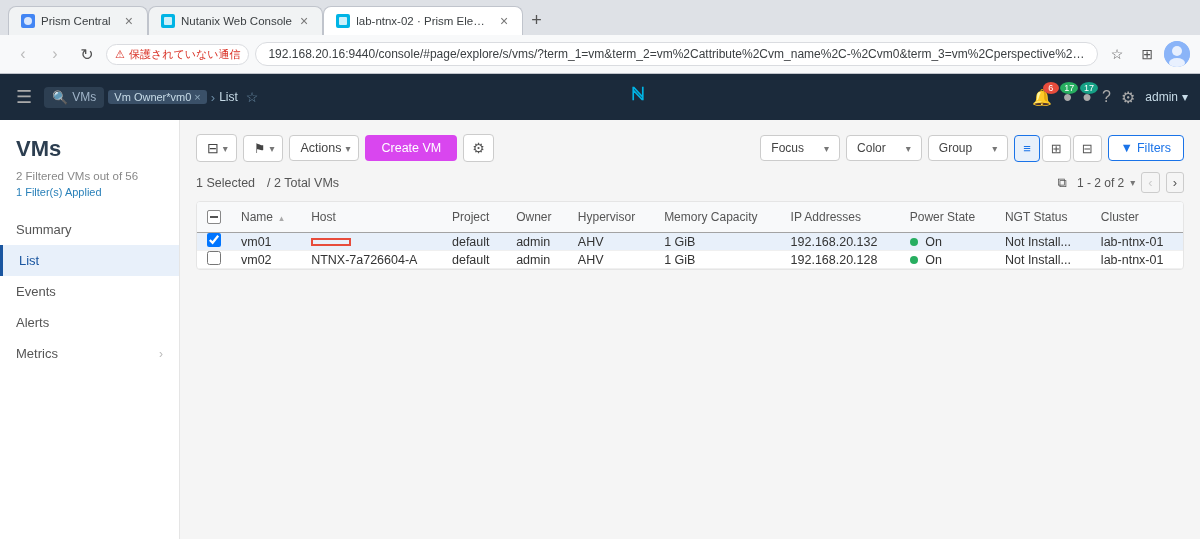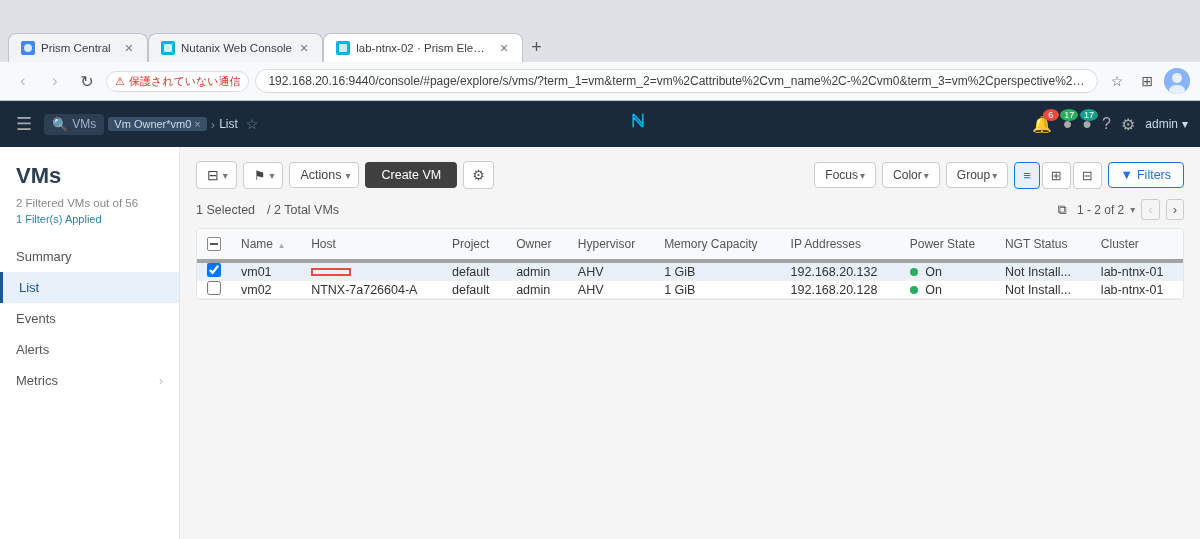--- a/index.html
+++ b/index.html
@@ -1,21 +1,21 @@
 <!DOCTYPE html>
 <html><head>
   <meta charset="utf-8">
   <style>
     * { box-sizing: border-box; margin: 0; padding: 0; }
     body { font-family: -apple-system, BlinkMacSystemFont, 'Segoe UI', sans-serif; font-size: 13px; background: #f0f0f0; }
 
     
     .browser-chrome { background: #dee1e6; width: 1200px; }
     .tab-bar { display: flex; align-items: flex-end; padding: 6px 8px 0; gap: 0; background: #dee1e6; }
-    .tab { display: flex; align-items: center; gap: 6px; padding: 7px 12px; background: #f1f3f4; border-radius: 8px 8px 0 0; font-size: 12px; color: #3c4043; min-width: 140px; max-width: 200px; cursor: pointer; border: 1px solid #c0c4cc; border-bottom: none; margin-top: 27px; }
+    .tab { display: flex; align-items: center; gap: 6px; padding: 7px 12px; background: #f1f3f4; border-radius: 8px 8px 0 0; font-size: 12px; color: #3c4043; min-width: 140px; max-width: 200px; cursor: pointer; border: 1px solid #c0c4cc; border-bottom: none; }
     .tab.active { background: #fff; z-index: 1; }
     .tab-favicon { width: 14px; height: 14px; border-radius: 2px; flex-shrink: 0; }
     .tab-label { flex: 1; overflow: hidden; text-overflow: ellipsis; white-space: nowrap; font-size: 11.5px; }
     .tab-close { font-size: 14px; color: #777; cursor: pointer; line-height: 1; padding: 0 2px; }
     .tab-new { background: none; border: none; font-size: 18px; color: #555; cursor: pointer; padding: 4px 8px; }
 
     .address-bar { display: flex; align-items: center; gap: 6px; padding: 6px 10px; background: #f8f9fa; border-bottom: 1px solid #c0c4cc; }
     .nav-btn { background: none; border: none; cursor: pointer; color: #555; font-size: 16px; padding: 2px 4px; border-radius: 50%; width: 26px; height: 26px; display: flex; align-items: center; justify-content: center; }
     .nav-btn.disabled { color: #bbb; cursor: default; }
     .security-warning { display: flex; align-items: center; gap: 4px; color: #d93025; font-size: 11px; background: #fff; border: 1px solid #dadce0; border-radius: 20px; padding: 2px 8px; white-space: nowrap; }
@@ -61,21 +61,21 @@
     .sidebar-item.active { background: #e8f0fa; color: #1a56a0; font-weight: 500; border-left: 3px solid #1a56a0; }
     .sidebar-item-arrow { color: #bbb; font-size: 12px; }
 
     
     .main-content { flex: 1; padding: 14px 16px; }
 
     
     .toolbar { display: flex; align-items: center; gap: 8px; margin-bottom: 10px; }
     .toolbar-left { display: flex; align-items: center; gap: 6px; }
     .btn-dropdown { border: 1px solid #ccc; background: #fff; border-radius: 4px; padding: 5px 8px 5px 10px; font-size: 12.5px; cursor: pointer; display: flex; align-items: center; gap: 4px; color: #444; }
-    .btn-primary { background: #404040; color: #fff; border: none; border-radius: 4px; padding: 6px 16px; font-size: 12.5px; cursor: pointer; font-weight: 500; }
+    .btn-primary { background: #d946ef; color: #fff; border: none; border-radius: 4px; padding: 6px 16px; font-size: 12.5px; cursor: pointer; font-weight: 500; }
     .btn-icon { border: 1px solid #ccc; background: #fff; border-radius: 4px; padding: 5px 8px; font-size: 14px; cursor: pointer; color: #555; display: flex; align-items: center; }
     .chevron-down { font-size: 10px; color: #777; }
 
     .toolbar-right { margin-left: auto; display: flex; align-items: center; gap: 6px; }
     .view-controls { display: flex; gap: 2px; }
     .view-btn { border: 1px solid #ccc; background: #fff; border-radius: 4px; padding: 5px 8px; font-size: 13px; cursor: pointer; color: #555; display: flex; align-items: center; }
     .view-btn.active { background: #e8f0fa; border-color: #1a73e8; color: #1a73e8; }
 
     .filter-btn { border: 1px solid #1a73e8; background: #fff; border-radius: 4px; padding: 5px 12px; font-size: 12.5px; cursor: pointer; color: #1a73e8; display: flex; align-items: center; gap: 4px; }
 
@@ -83,37 +83,37 @@
     .selection-bar { display: flex; align-items: center; justify-content: space-between; margin-bottom: 8px; font-size: 12.5px; color: #555; }
     .selection-info { display: flex; gap: 12px; }
     .pagination { display: flex; align-items: center; gap: 6px; color: #555; font-size: 12px; }
     .nav-arrow { background: none; border: 1px solid #ccc; border-radius: 3px; padding: 2px 6px; cursor: pointer; color: #555; font-size: 13px; }
     .nav-arrow.disabled { color: #ccc; cursor: default; }
     .external-link { color: #555; font-size: 13px; cursor: pointer; margin-right: 4px; }
 
     
     .table-container { background: #fff; border: 1px solid #e5e5e5; border-radius: 4px; overflow: hidden; }
     table { width: 100%; border-collapse: collapse; }
-    thead th { background: #f8f9fa; border-bottom: 4px solid #a3a3a3; padding: 8px 10px; font-size: 12px; font-weight: 500; color: #555; text-align: left; white-space: nowrap; }
+    thead th { background: #f8f9fa; border-bottom: 1px solid #a3a3a3; padding: 8px 10px; font-size: 12px; font-weight: 500; color: #555; text-align: left; white-space: nowrap; }
     thead th.sortable { cursor: pointer; }
     tbody tr { border-bottom: 1px solid #f0f0f0; }
     tbody tr.selected { background: #e8f0fa; }
     tbody td { padding: 0 10px; font-size: 12.5px; color: #333; white-space: nowrap; }
     .sort-icon { font-size: 9px; color: #aaa; margin-left: 3px; }
     .status-dot { width: 8px; height: 8px; border-radius: 50%; display: inline-block; margin-right: 4px; }
     .status-on { background: #27ae60; }
     input[type="checkbox"] { width: 14px; height: 14px; cursor: pointer; }
     .checkbox-cell { width: 30px; }
     .minus-checkbox { width: 14px; height: 14px; border: 1px solid #888; border-radius: 2px; background: #fff; display: flex; align-items: center; justify-content: center; cursor: pointer; }
     .minus-line { width: 8px; height: 2px; background: #555; }
 
     .host-cell-highlight { border: 2px solid #e74c3c; padding: 2px 6px; min-width: 40px; display: inline-block; }
 
     
-    .dropdown-btn { border: 1px solid #ccc; background: #fff; border-radius: 4px; padding: 5px 10px; font-size: 12px; cursor: pointer; display: flex; align-items: center; gap: 2px; color: #444; }
+    .dropdown-btn { border: 1px solid #ccc; background: #fff; border-radius: 4px; padding: 5px 10px; font-size: 12px; cursor: pointer; display: flex; align-items: center; gap: 20px; color: #444; }
   </style>
 </head>
 <body>
 
 <div class="browser-chrome">
 
   <div class="tab-bar">
     <div class="tab">
       <div class="tab-favicon" style="background:#4285f4; display:flex; align-items:center; justify-content:center;">
         <svg width="10" height="10" viewBox="0 0 10 10">

